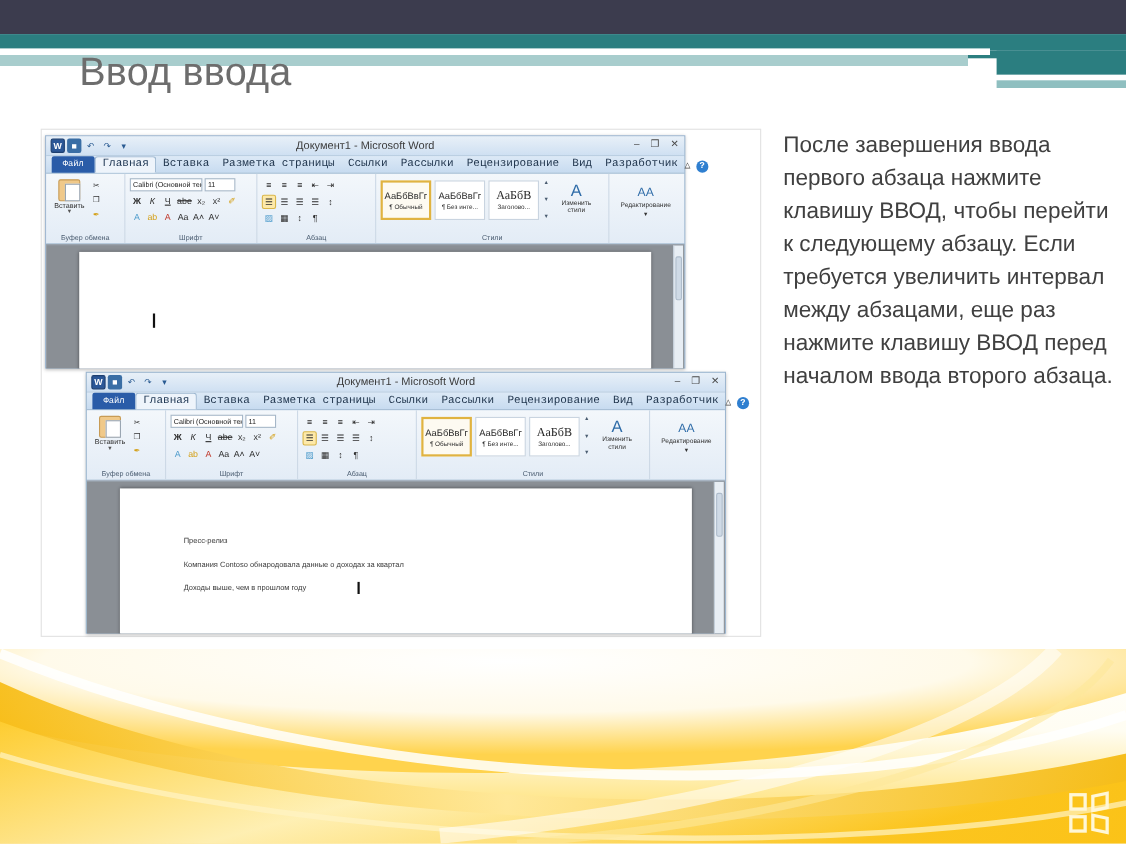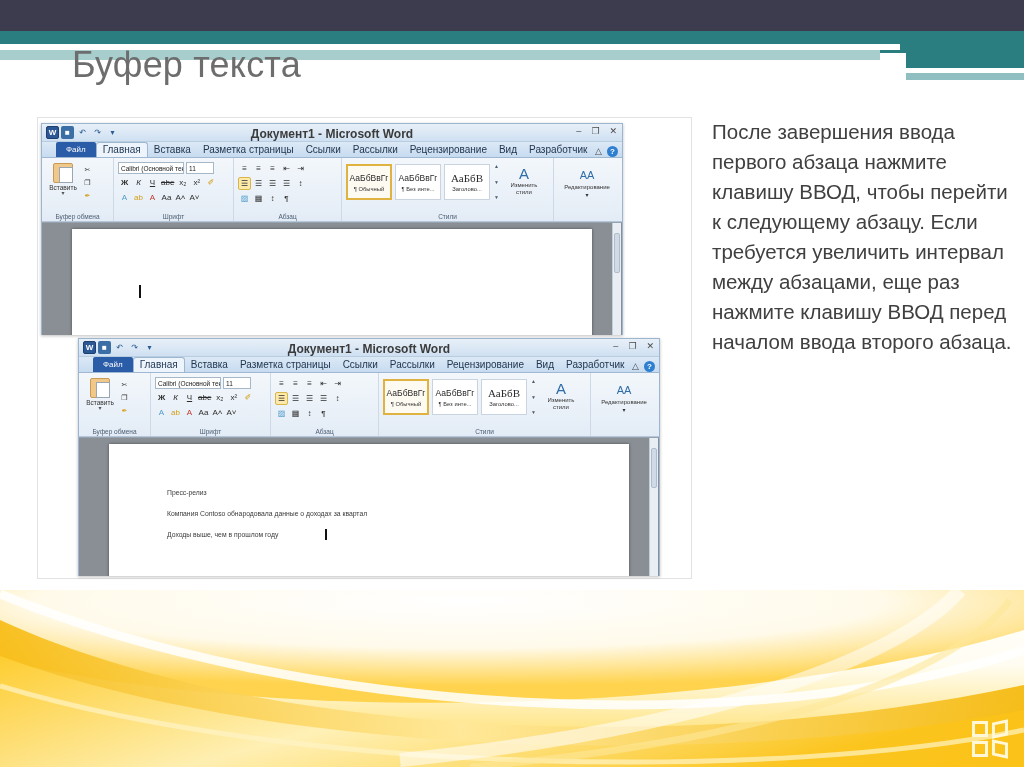--- a/index.html
+++ b/index.html
@@ -93,30 +93,30 @@
   .qat-btn {
     width: 13px; height: 13px; border-radius: 2px;
     display: flex; align-items: center; justify-content: center;
     font-size: 8px; color: #2a5b92; line-height: 1;
   }
   .qat-w { background: #2b5797; color: #fff; font-weight: bold; font-size: 8px;
            border: 1px solid #1d3f70; }
   .qat-save { background: #3a6ea5; color: #fff; }
   .win-title {
     position: absolute; left: 0; right: 0; top: 3px;
-    text-align: center; font-size: 12px; color: #3b3b3b; font-weight: bold;
+    text-align: center; font-size: 10px; color: #3b3b3b;
   }
   .win-btns { position: absolute; right: 5px; top: 3px; display: flex; gap: 10px; }
   .win-btn { font-size: 9px; color: #4a4a4a; line-height: 1; }
 
   .tabrow {
     position: relative; height: 16px;
     background: linear-gradient(#dce9f6, #c7dbf0);
     border-bottom: 1px solid #9fb8d1;
-    display: flex; align-items: flex-end; padding-left: 14px;
+    display: flex; align-items: flex-end; padding-left: 5px; font-family: Liberation Mono, monospace;
   }
   .tab {
     font-size: 10px; color: #21364e; padding: 1px 6px 2px 6px;
     white-space: nowrap; line-height: 11px;
   }
   .tab-file {
     background: #2a5ca8; color: #ffffff; border-radius: 2px 2px 0 0;
     padding: 2px 10px 2px 10px; font-size: 8px;
   }
   .tab-active {
@@ -276,21 +276,21 @@
 <div class="topbar-teal"></div>
 <div class="topbar-teal2"></div>
 <div class="topbar-white1"></div>
 <div class="topbar-pale"></div>
 <div class="topbar-white2"></div>
 <div class="topbar-strip-r1"></div>
 <div class="topbar-strip-r2"></div>
 <div class="topbar-strip-r3"></div>
 <div class="topbar-strip-r4"></div>
 
-<div class="slide-title">Буфер текста</div>
+<div class="slide-title">Ввод ввода</div>
 
 <div class="body-text">После завершения ввода первого абзаца нажмите клавишу ВВОД, чтобы перейти к следующему абзацу. Если требуется увеличить интервал между абзацами, еще раз нажмите клавишу ВВОД перед началом ввода второго абзаца.</div>
 
 <div class="shot-panel">
 
   <div class="word-win win1">
 
     <div class="titlebar">
       <div class="qat">
         <span class="qat-btn qat-w">W</span>

